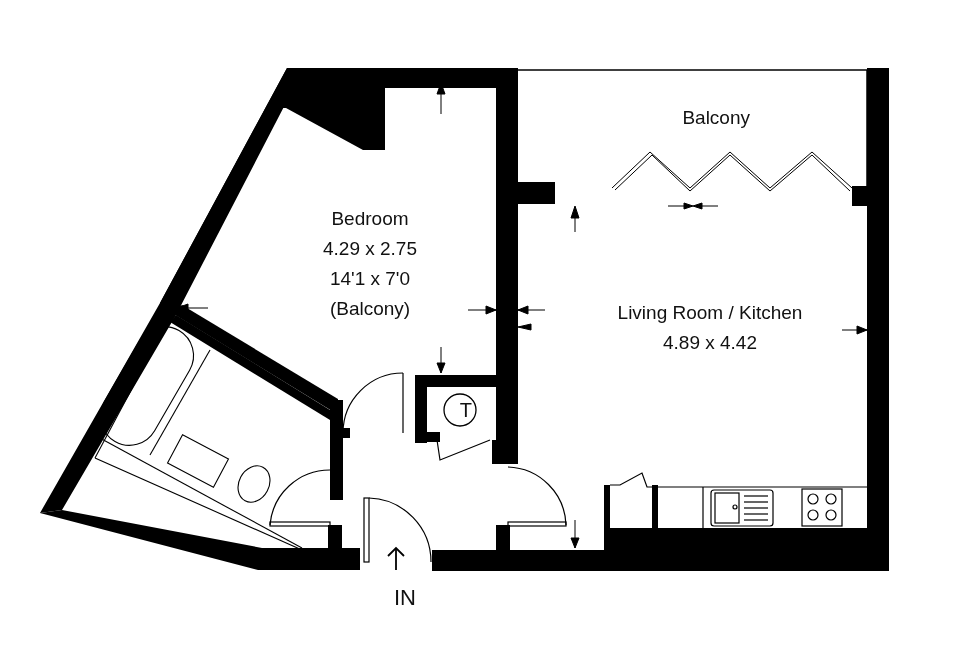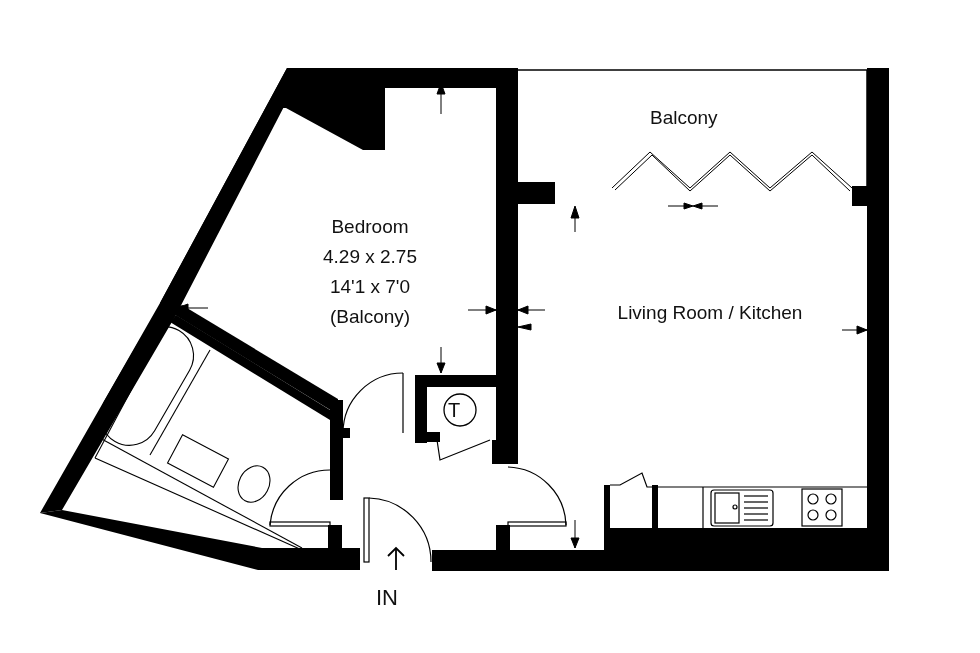--- a/index.html
+++ b/index.html
@@ -1,18 +1,18 @@
 <!DOCTYPE html>
 <html><head>
   <meta charset="utf-8">
   <style>
     html, body { margin: 0; padding: 0; background: #ffffff; }
     body { width: 980px; height: 653px; position: relative; overflow: hidden; font-family: "Liberation Sans", sans-serif; }
     svg { position: absolute; left: 0; top: 0; }
-    .lbl { position: absolute; color: #111111; font-family: "Liberation Sans", sans-serif; text-align: left; white-space: nowrap; line-height: 28px; font-size: 19px; }
+    .lbl { position: absolute; color: #111111; font-family: "Liberation Sans", sans-serif; text-align: right; white-space: nowrap; line-height: 28px; font-size: 19px; }
     .room-block { position: absolute; text-align: center; }
     .room-block div { font-size: 19px; line-height: 30px; color: #111111; }
   </style>
 </head>
 <body>
 
 <svg width="980" height="653" viewBox="0 0 980 653">
 
   <g fill="#000" stroke="none">
 
@@ -134,28 +134,29 @@
     <line x1="95" y1="458" x2="302" y2="550"></line>
     <line x1="98" y1="437" x2="302" y2="548"></line>
   </g>
 
   <g stroke="#000" fill="none" stroke-width="1.8">
     <line x1="396" y1="548" x2="396" y2="570"></line>
     <polyline points="388,556 396,548 404,556"></polyline>
   </g>
 </svg>
 
-<div class="room-block" style="left:290px; top:212px; width:160px;">
+<div class="room-block" style="left:290px; top:204px; width:160px;">
   <div>Bedroom</div>
   <div>4.29 x 2.75</div>
   <div>14'1 x 7'0</div>
   <div>(Balcony)</div>
 </div>
 
 <div class="room-block" style="left:590px; top:298px; width:240px;">
   <div>Living Room / Kitchen</div>
+  <div>4.89 x 4.42</div>
 </div>
 
 <div class="lbl" style="left:650px; top:104px; width:100px;">Balcony</div>
 
 <div class="lbl" style="left:448px; top:395px; width:24px; font-size:20px; line-height:30px;">T</div>
 
 <div class="lbl" style="left:376px; top:584px; width:40px; font-size:22px;">IN</div>
 
 </body></html>

